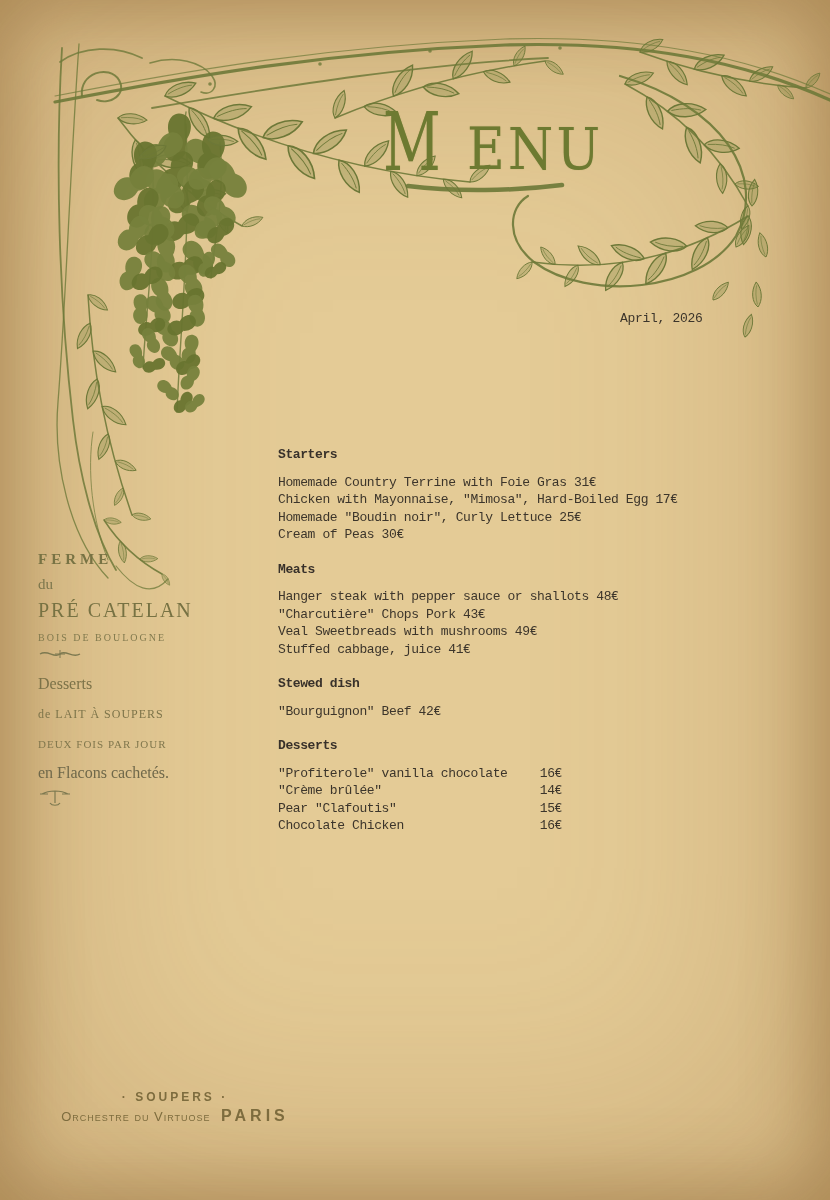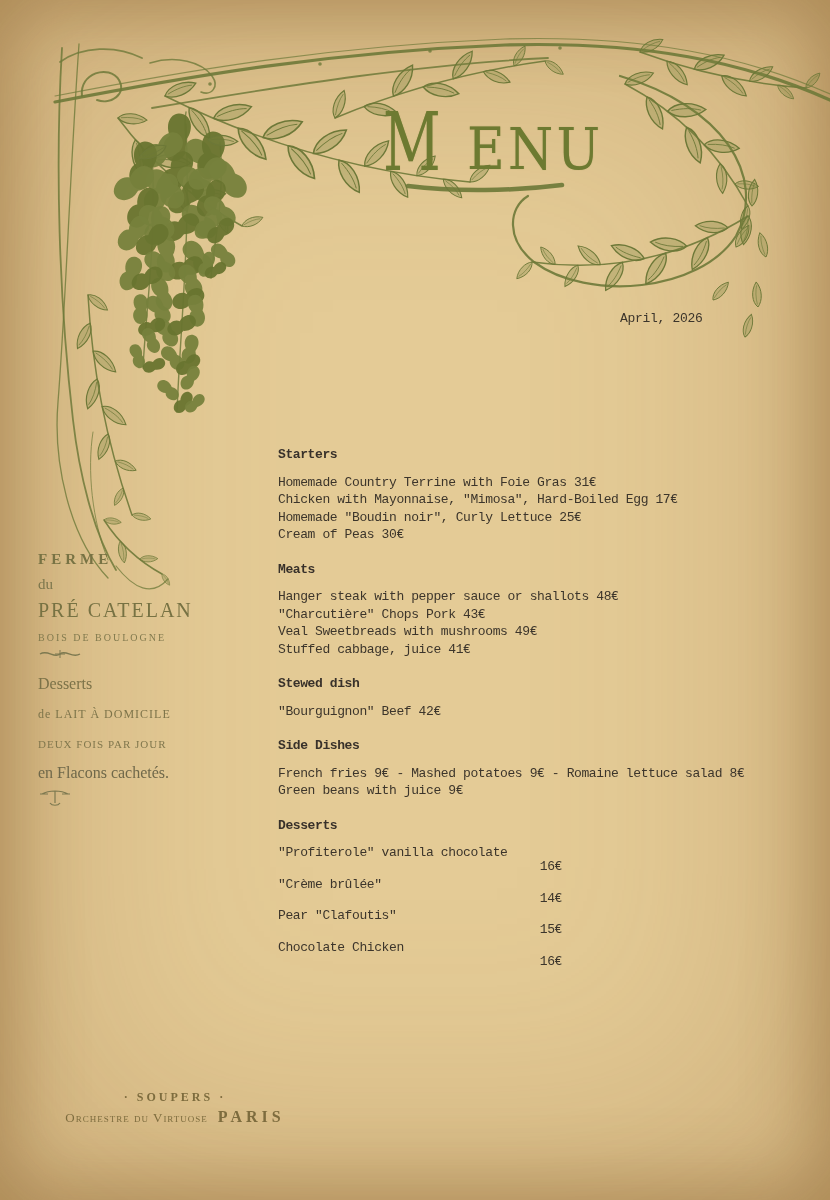--- a/index.html
+++ b/index.html
@@ -37,39 +37,39 @@
   
   .menu{
     position:absolute;left:278px;top:446px;width:505px;z-index:2;
     font-family:"Liberation Mono", monospace;font-size:13px;line-height:17.5px;
     color:#3c352b;letter-spacing:-.4px;
   }
   .section{margin-bottom:17px;}
   .section-heading{font-weight:bold;margin-bottom:10px;color:#38312a;}
   .desserts{margin-top:17px;}
   .d-row{display:flex;width:284px;}
-  .d-row .price{margin-left:auto;margin-top:14px;}
+  .d-row .price{margin-left:auto;}
   
   .farm{
     position:absolute;left:38px;top:551px;width:208px;z-index:2;text-align:left;
     font-family:"Liberation Serif", serif;color:#7b764c;
   }
   .farm .f1{font-size:15px;font-weight:bold;letter-spacing:4px;color:#787344;margin-bottom:8px;}
   .farm .f2{font-size:15px;margin-bottom:0;}
   .farm .f3{font-size:20px;letter-spacing:2px;margin-top:6px;margin-bottom:10px;color:#777243;}
   .farm .f4{font-size:10px;letter-spacing:2px;margin-bottom:4px;color:#827a4e;}
   .farm .fl1{margin-bottom:10px;}
   .farm .f5{font-size:16px;margin-bottom:14px;color:#7b7248;}
   .farm .f6{font-size:12px;letter-spacing:1px;margin-bottom:16px;color:#7d744a;}
   .farm .f7{font-size:11px;letter-spacing:1px;margin-bottom:14px;color:#80774d;}
   .farm .f8{font-size:16px;margin-bottom:6px;color:#6f684a;}
   
   .footer{
     position:absolute;left:32px;top:1090px;width:286px;z-index:2;text-align:center;
-    font-family:Liberation Serif, serif;color:#7d6c3e;
+    font-family:Liberation Sans, sans-serif;color:#7d6c3e;
   }
   .footer .soupers{font-size:12px;font-weight:bold;letter-spacing:3px;}
   .footer .orch{margin-top:3px;white-space:nowrap;}
   .footer .orch-small{font-variant:small-caps;font-size:13px;letter-spacing:1px;}
   .footer .paris{font-size:16px;letter-spacing:4px;font-weight:bold;margin-left:6px;}
 </style>
 </head>
 <body>
 
 <div class="sheet">
@@ -253,21 +253,21 @@
     <div class="f2">du</div>
     <div class="f3">PRÉ CATELAN</div>
     <div class="f4">BOIS DE BOULOGNE</div>
     <div class="fl1">
       <svg width="44" height="14" viewBox="0 0 44 14">
           <path d="M2,7 C10,2 16,12 22,7 C28,2 34,12 42,7" stroke="#7d7950" fill="none" stroke-width="1.3"></path>
           <path d="M17,7 L27,7 M22,3 L22,11" stroke="#7d7950" fill="none" stroke-width="1"></path>
         </svg>
     </div>
     <div class="f5">Desserts</div>
-    <div class="f6">de LAIT À DOMICILE</div>
+    <div class="f6">de LAIT À SOUPERS</div>
     <div class="f7">DEUX FOIS PAR JOUR</div>
     <div class="f8">en Flacons cachetés.</div>
     <div>
       <svg width="34" height="20" viewBox="0 0 34 20">
           <path d="M4,6 C11,2 23,2 30,6 M17,3 L17,15 M12,15 C14,18 20,18 22,15 M2,6 L10,6 M24,6 L32,6" stroke="#7d7950" fill="none" stroke-width="1.2"></path>
         </svg>
     </div>
   </div>
 
   <div class="menu">
@@ -287,25 +287,20 @@
       <div>"Charcutière" Chops Pork 43€</div>
       <div>Veal Sweetbreads with mushrooms 49€</div>
       <div>Stuffed cabbage, juice 41€</div>
     </div>
 
     <div class="section">
       <div class="section-heading">Stewed dish</div>
       <div>"Bourguignon" Beef 42€</div>
     </div>
 
-    <div class="section">
-      <div class="section-heading">Side Dishes</div>
-      <div>French fries 9€ - Mashed potatoes 9€ - Romaine lettuce salad 8€</div>
-      <div>Green beans with juice 9€</div>
-    </div>
 
     <div class="section desserts">
       <div class="section-heading">Desserts</div>
       <div class="d-row">
         <span>"Profiterole" vanilla chocolate</span>
         <span class="price">16€</span>
       </div>
       <div class="d-row">
         <span>"Crème brûlée"</span>
         <span class="price">14€</span>

